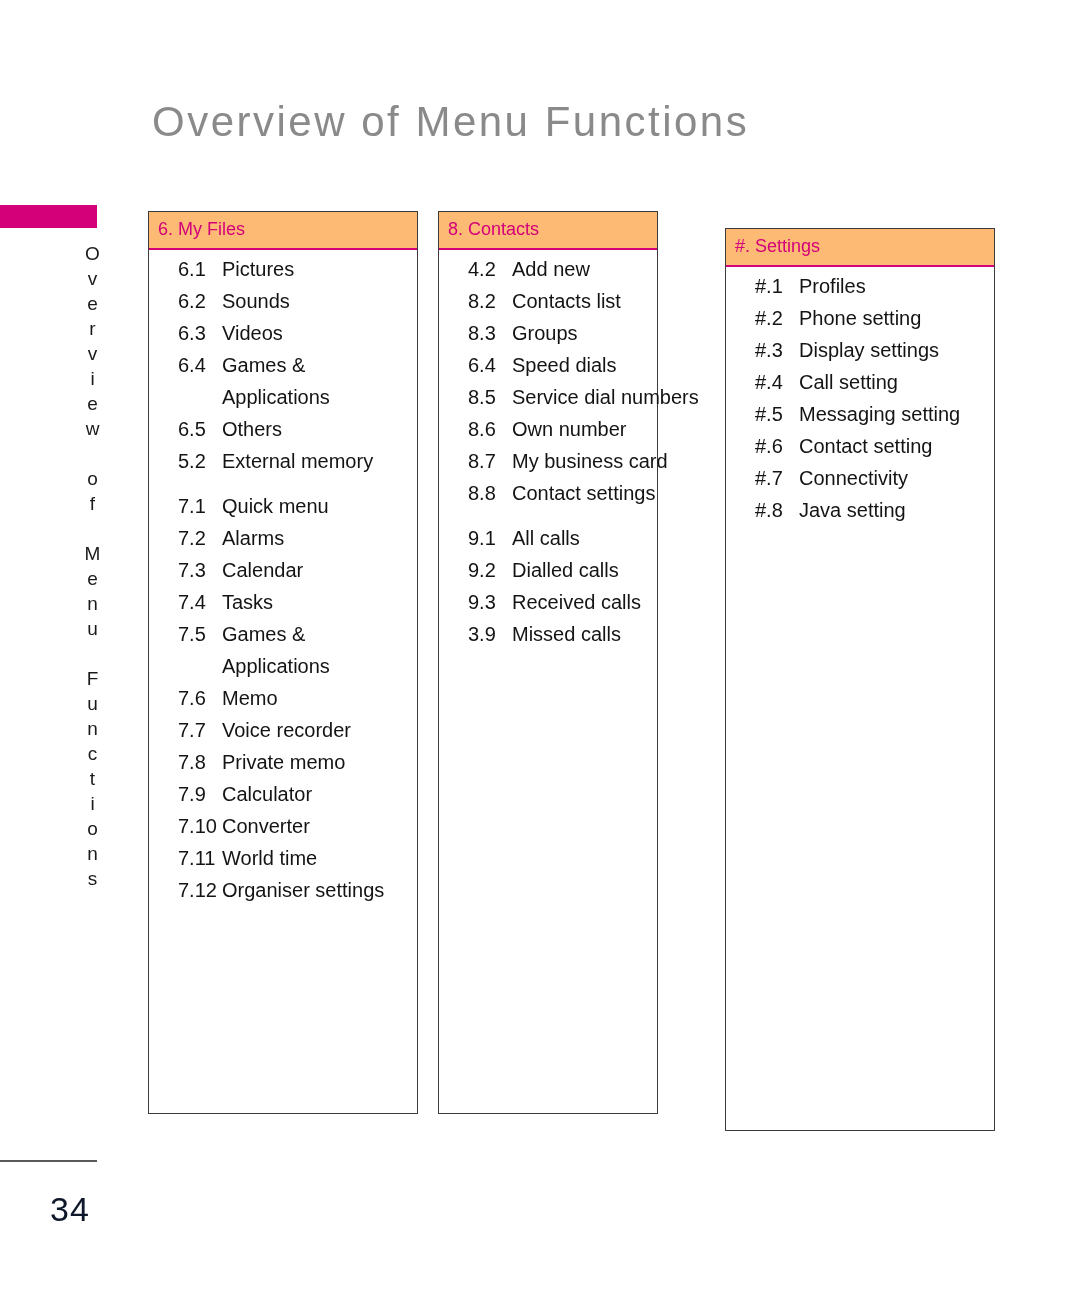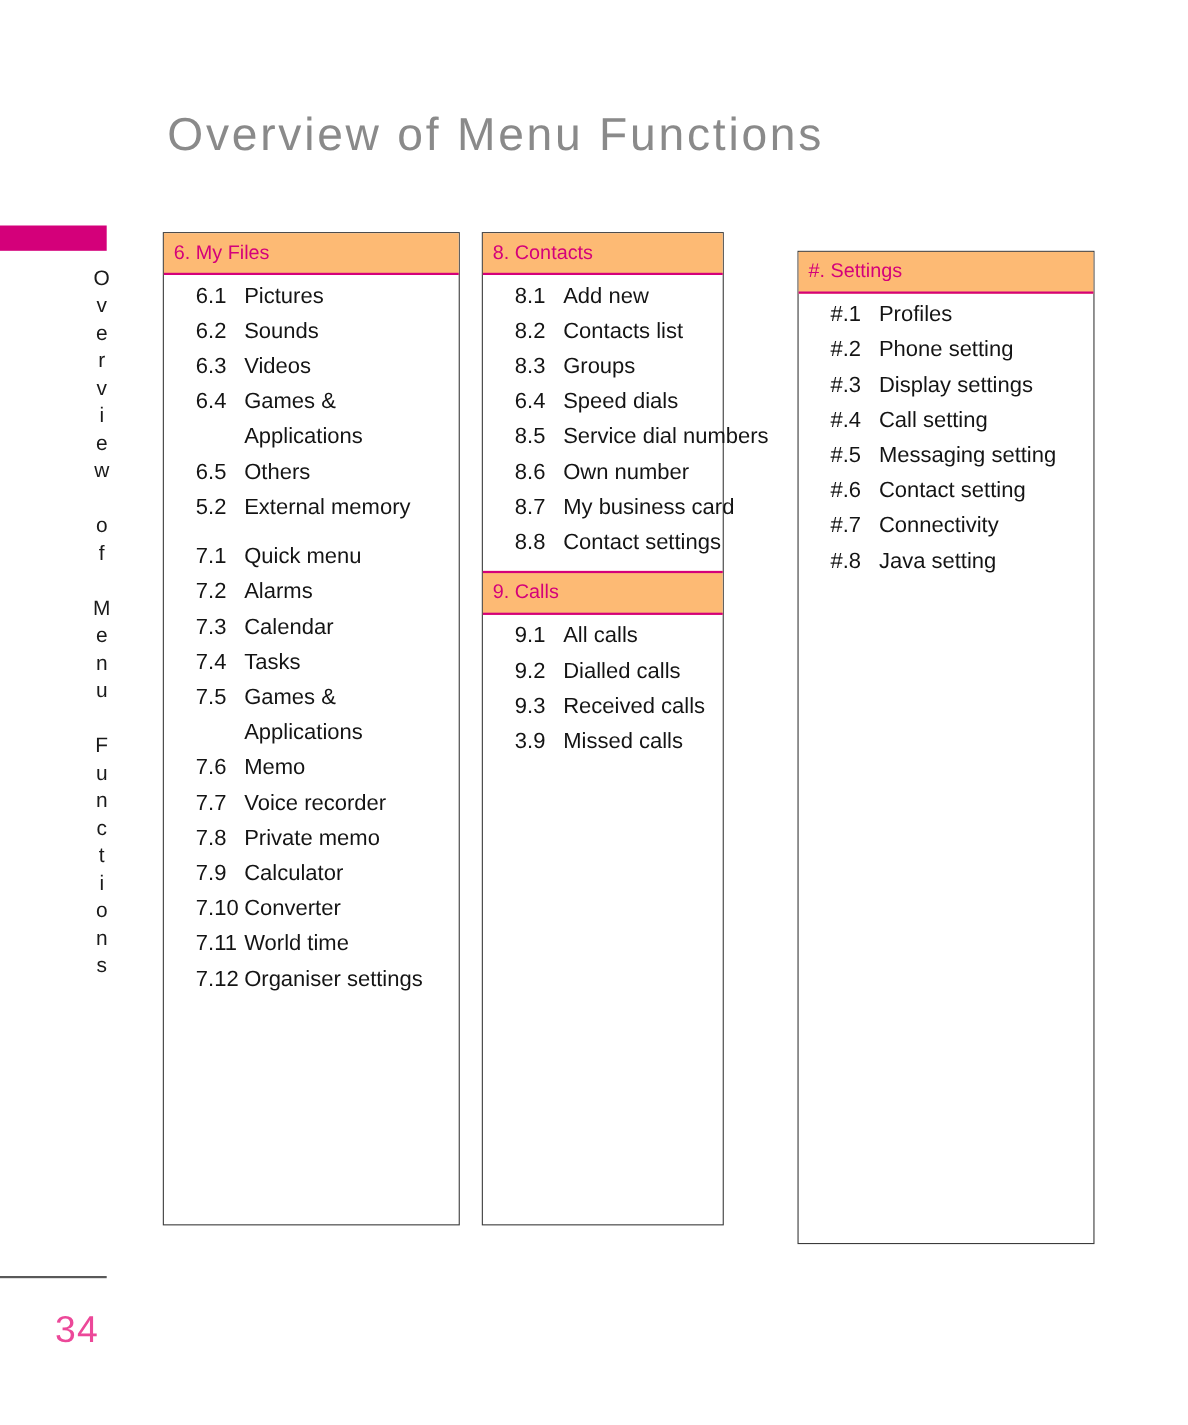--- a/index.html
+++ b/index.html
@@ -57,21 +57,21 @@
     top: 1160px;
     width: 97px;
     height: 2px;
     background: #595959;
   }
   .page-number {
     position: absolute;
     left: 50px;
     top: 1190px;
     font-size: 34px;
-    color: #ec4899;
+    color: #0f172a;
     letter-spacing: 1px;
   }
 
   
   .columns {
     position: absolute;
     left: 148px;
     top: 211px;
   }
   .col {
@@ -215,21 +215,21 @@
             <span class="lbl"><span>Organiser settings</span></span>
           </div>
         </div>
       </div>
     </div>
   <div class="col col-2">
       <div class="section first">
         <div class="sec-head">8. Contacts</div>
         <div class="sec-body">
           <div class="item">
-            <span class="num">8.1</span>
+            <span class="num">4.2</span>
             <span class="lbl"><span>Add new</span></span>
           </div>
           <div class="item">
             <span class="num">8.2</span>
             <span class="lbl"><span>Contacts list</span></span>
           </div>
           <div class="item">
             <span class="num">8.3</span>
             <span class="lbl"><span>Groups</span></span>
           </div>
@@ -249,21 +249,20 @@
             <span class="num">8.7</span>
             <span class="lbl"><span>My business card</span></span>
           </div>
           <div class="item">
             <span class="num">8.8</span>
             <span class="lbl"><span>Contact settings</span></span>
           </div>
         </div>
       </div>
       <div class="section">
-        <div class="sec-head">9. Calls</div>
         <div class="sec-body">
           <div class="item">
             <span class="num">9.1</span>
             <span class="lbl"><span>All calls</span></span>
           </div>
           <div class="item">
             <span class="num">9.2</span>
             <span class="lbl"><span>Dialled calls</span></span>
           </div>
           <div class="item">

